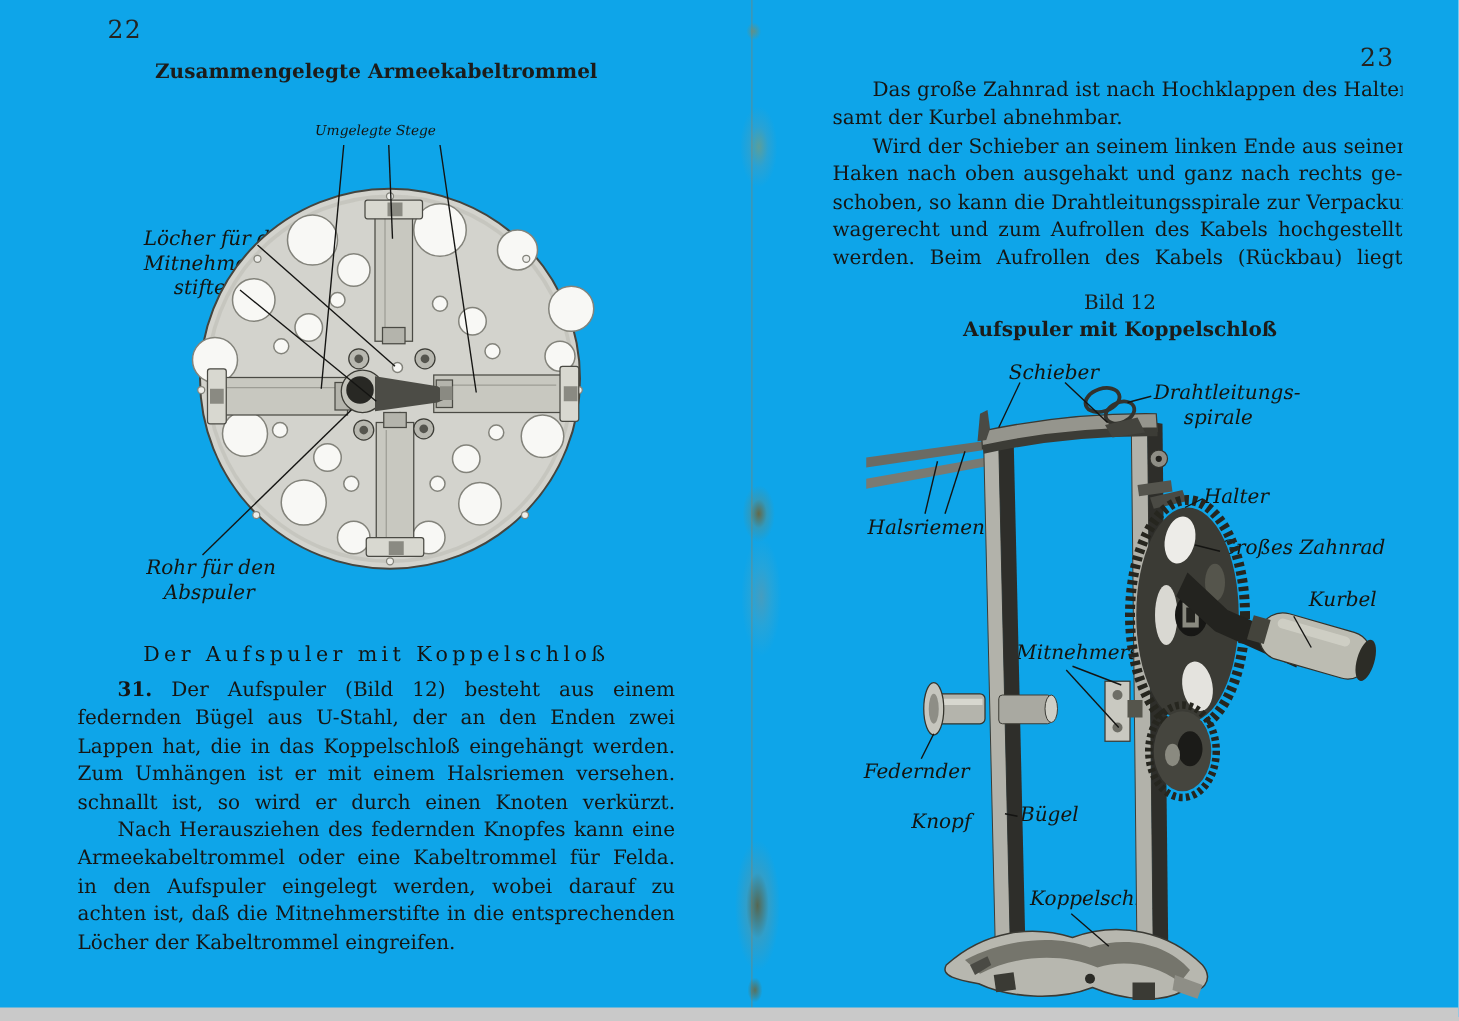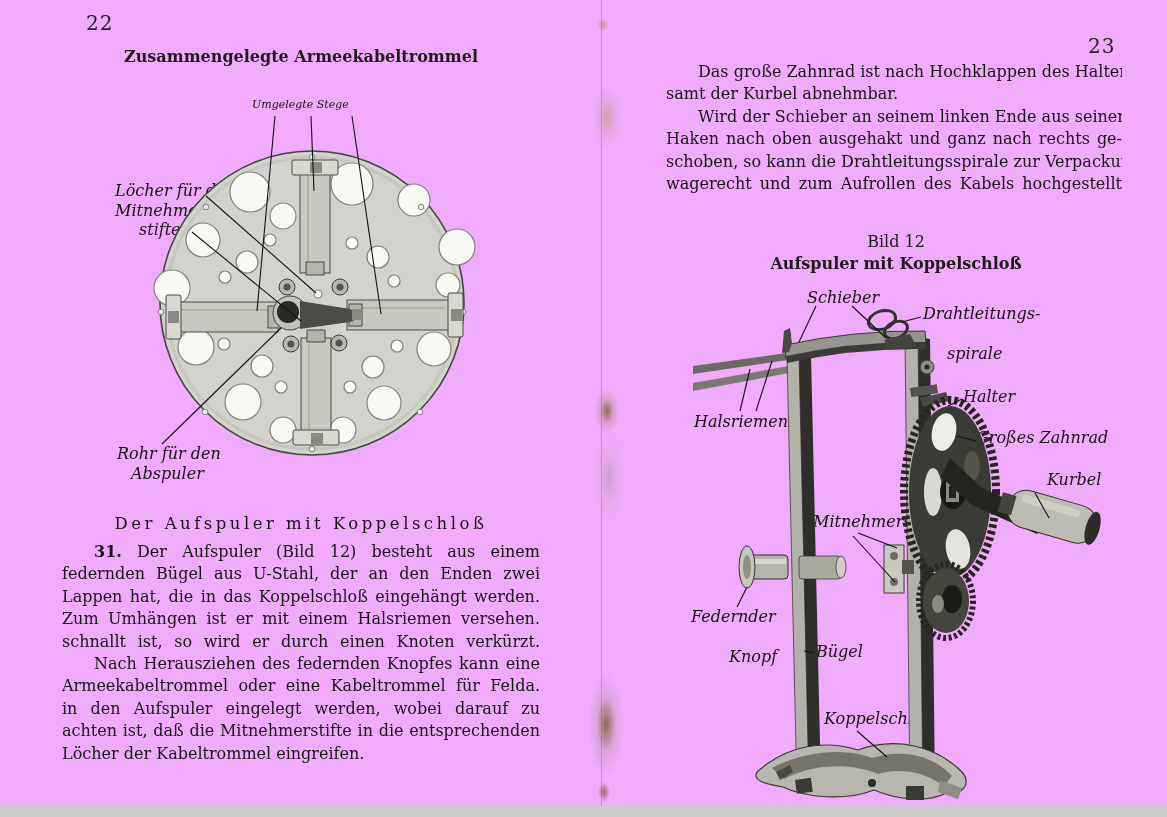--- a/index.html
+++ b/index.html
@@ -1,16 +1,16 @@
 <!DOCTYPE html>
 <html><head>
 <meta charset="utf-8">
 <style>
   html,body{margin:0;padding:0;background:#ffffff;}
-  .canvas{position:relative;width:1167px;height:817px;background:#f0abfc;overflow:hidden;
+  .canvas{position:relative;width:1167px;height:817px;background:#0ea5e9;overflow:hidden;
           font-family:"DejaVu Serif","Liberation Serif",serif;color:#1c1c1a;}
   .abs{position:absolute;}
   .pagenum{font-size:20px;letter-spacing:1px;color:#242422;}
   .figcap{text-align:center;line-height:21px;font-size:16px;}
   .figcap .sub{font-weight:bold;margin-top:1px;}
   .heading{font-size:16.5px;letter-spacing:3.5px;text-align:center;white-space:nowrap;color:#141412;}
   .para{font-size:16px;line-height:22.4px;color:#161614;}
   .tl{text-align:justify;text-align-last:justify;overflow:hidden;white-space:nowrap;}
   .tl.noj{text-align:left;text-align-last:left;}
   .tl.ind{text-indent:32px;}
@@ -159,31 +159,32 @@
 
   <div class="abs pagenum" style="left:1088px;top:34px;text-align:right;">23</div>
 
   <div class="abs para" style="left:666px;top:61px;width:456px;">
     <div class="tl ind">Das große Zahnrad ist nach Hochklappen des Halters</div>
     <div class="tl noj">samt der Kurbel abnehmbar.</div>
     <div class="tl ind">Wird der Schieber an seinem linken Ende aus seinem</div>
     <div class="tl">Haken nach oben ausgehakt und ganz nach rechts ge-</div>
     <div class="tl">schoben, so kann die Drahtleitungsspirale zur Verpackung</div>
     <div class="tl">wagerecht und zum Aufrollen des Kabels hochgestellt</div>
+    <div class="tl">werden. Beim Aufrollen des Kabels (Rückbau) liegt</div>
   </div>
 
   <div class="abs figcap" style="left:666px;top:231px;width:460px;">
     <div>Bild 12</div>
     <div class="sub">Aufspuler mit Koppelschloß</div>
   </div>
 
   <div class="abs lbl" style="left:807px;top:288px;">Schieber</div>
   <div class="abs lbl" style="left:923px;top:304px;">
     <span class="l2">Drahtleitungs-</span>
-    <span class="l2" style="padding-left:24px;margin-top:20px;">spirale</span>
+    <span class="l2" style="padding-left:24px;">spirale</span>
   </div>
   <div class="abs lbl" style="left:694px;top:412px;">Halsriemen</div>
   <div class="abs lbl" style="left:963px;top:387px;">Halter</div>
   <div class="abs lbl" style="left:976px;top:428px;">Großes Zahnrad</div>
   <div class="abs lbl" style="left:1047px;top:470px;">Kurbel</div>
   <div class="abs lbl" style="left:813px;top:512px;">Mitnehmerstifte</div>
   <div class="abs lbl" style="left:691px;top:607px;">
     <span class="l2">Federnder</span>
     <span class="l2" style="padding-left:38px;margin-top:20px;">Knopf</span>
   </div>

